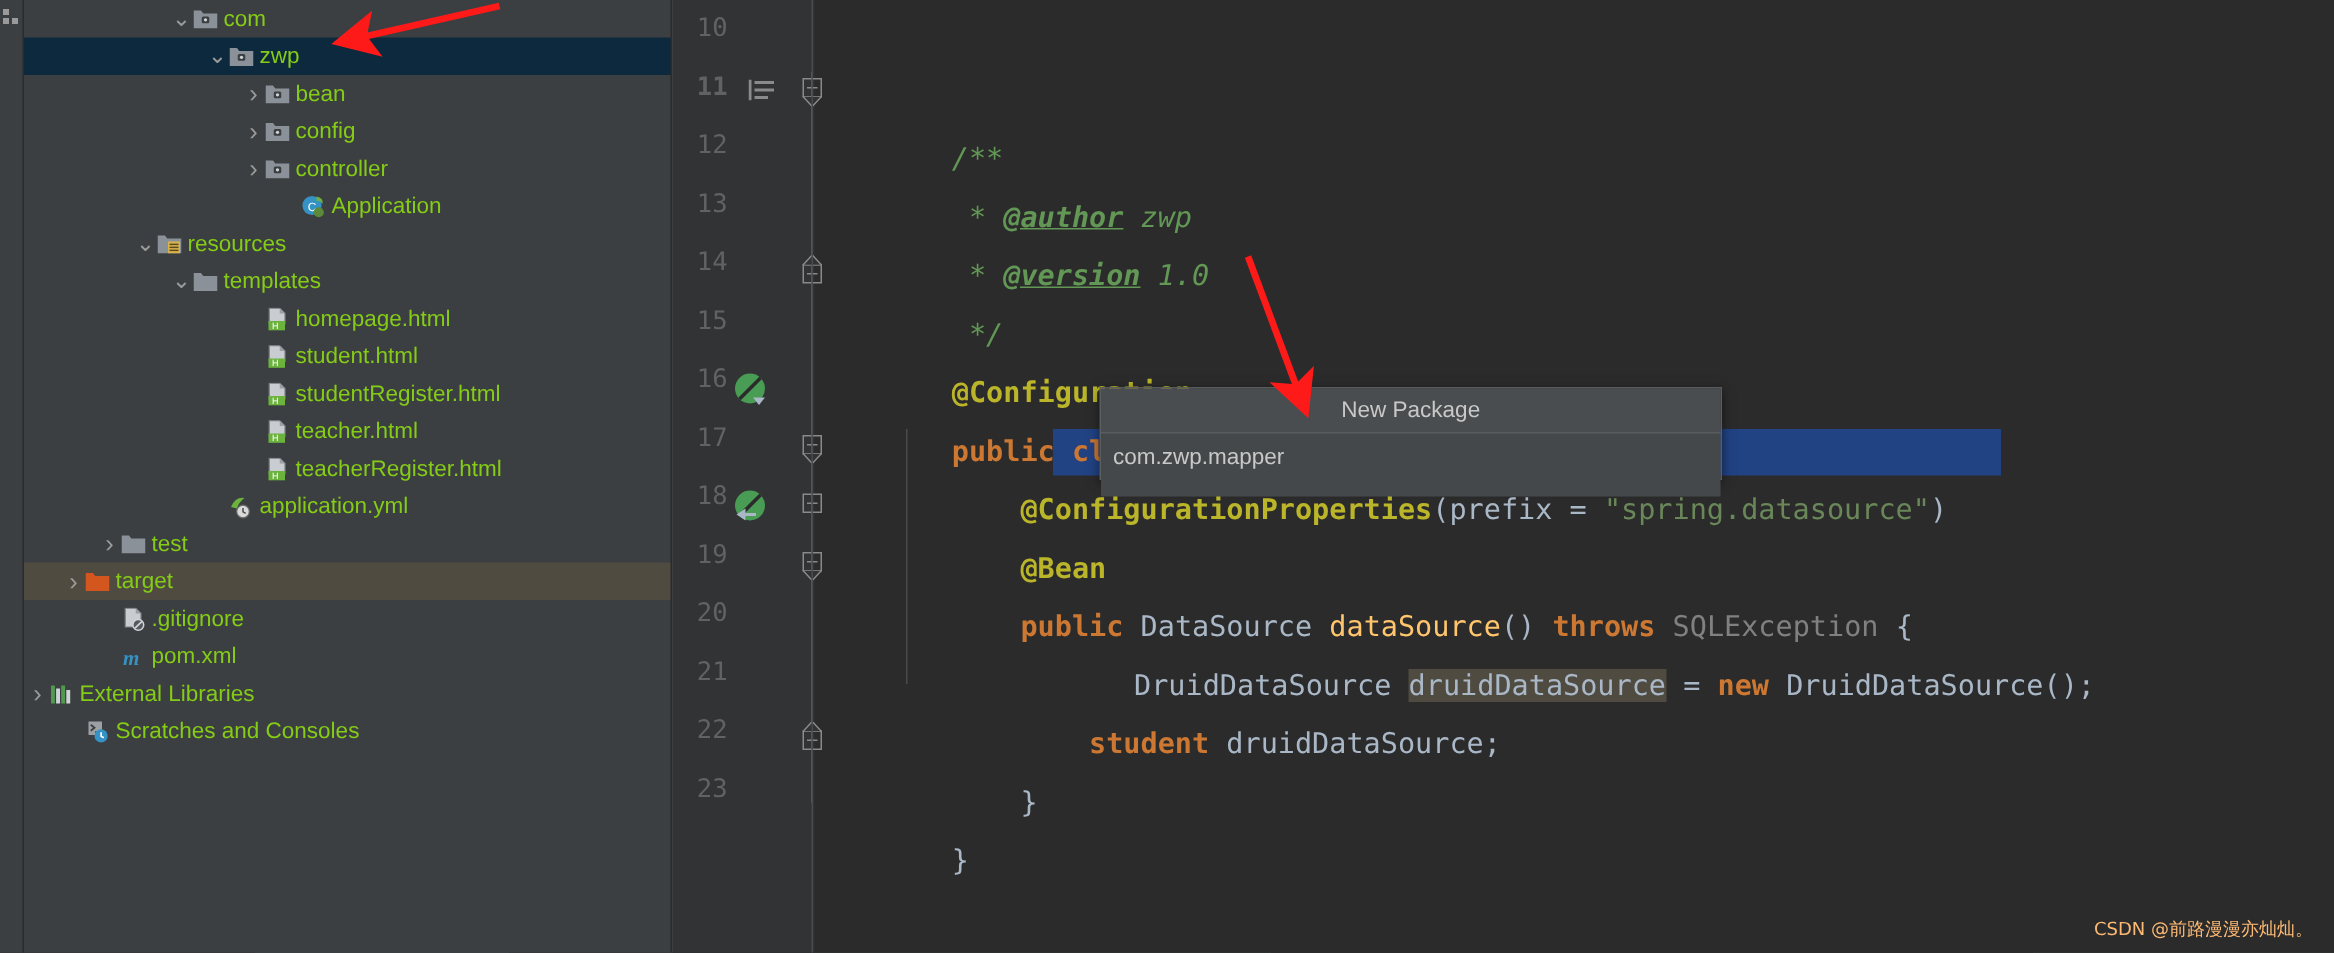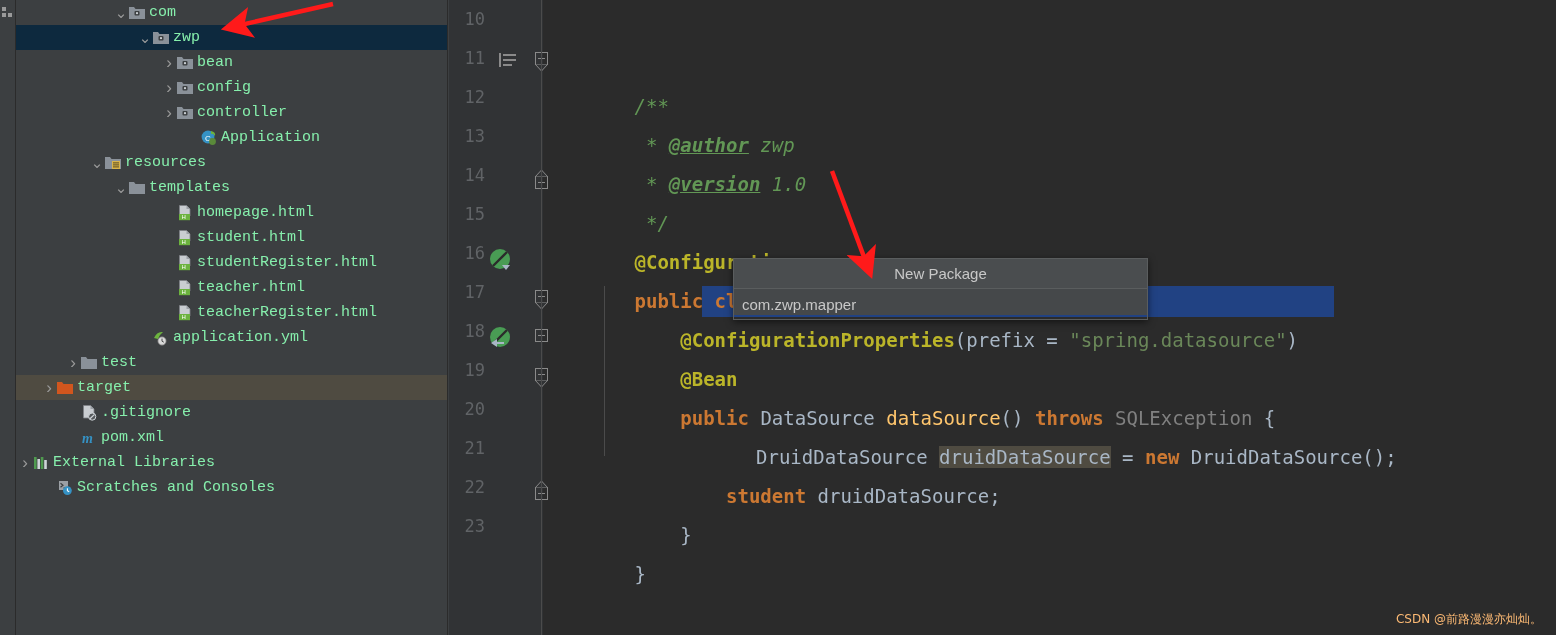--- a/index.html
+++ b/index.html
@@ -39,21 +39,21 @@
     width:14px;height:25px;flex:0 0 14px;
     display:flex;align-items:center;justify-content:center;
     color:#9a9a9a;font-size:11px;
   }
   .row .arrow.none{color:transparent;}
   .row .ico{
     width:18px;height:25px;flex:0 0 18px;
     display:flex;align-items:center;justify-content:center;
     margin-right:3px;
   }
-  .row .lbl{color:#86efac;font-family:Liberation Mono, monospace;}
+  .row .lbl{color:#84cc16;}
 
   
   .editor{
     position:absolute;left:449px;top:0;width:1107px;height:635px;
     background:#2b2b2b;
   }
   .gutter{
     position:absolute;left:0;top:0;width:94px;height:635px;
     background:#313335;
   }
@@ -101,21 +101,21 @@
   .popup{
     position:absolute;left:733px;top:258px;width:415px;height:62px;
     border:1px solid #5a5d5e;box-sizing:border-box;
     box-shadow:0 2px 7px rgba(0,0,0,.55);
   }
   .popup-title{
     height:29px;line-height:29px;background:#4a4d4f;
     color:#c8c8c8;font-size:15px;text-align:center;
   }
   .popup-input{
-    height:27px;line-height:31px;background:#45484a;
+    height:43px;line-height:31px;background:#45484a;
     color:#c8c8c8;font-size:15px;padding-left:8px;
     border-top:1px solid #5a5d5e;box-sizing:border-box;
   }
 
   
   .arrow-svg{position:absolute;pointer-events:none;}
 
   
   .watermark{
     position:absolute;right:14px;bottom:7px;
@@ -406,21 +406,21 @@
         </div>
       </div>
     <div class="divider"></div>
   </div>
 
   <div class="editor">
 
     <div class="gutter">
       <div id="line-numbers">
           <div class="linenum" style="top: 9px;">10</div>
-          <div class="linenum" style="top: 48px;">11</div>
+          <div class="linenum" style="top: 48px; font-weight: bold;">11</div>
           <div class="linenum" style="top: 87px;">12</div>
           <div class="linenum" style="top: 126px;">13</div>
           <div class="linenum" style="top: 165px;">14</div>
           <div class="linenum" style="top: 204px;">15</div>
           <div class="linenum" style="top: 243px;">16</div>
           <div class="linenum" style="top: 282px;">17</div>
           <div class="linenum" style="top: 321px;">18</div>
           <div class="linenum" style="top: 360px;">19</div>
           <div class="linenum" style="top: 399px;">20</div>
           <div class="linenum" style="top: 438px;">21</div>

